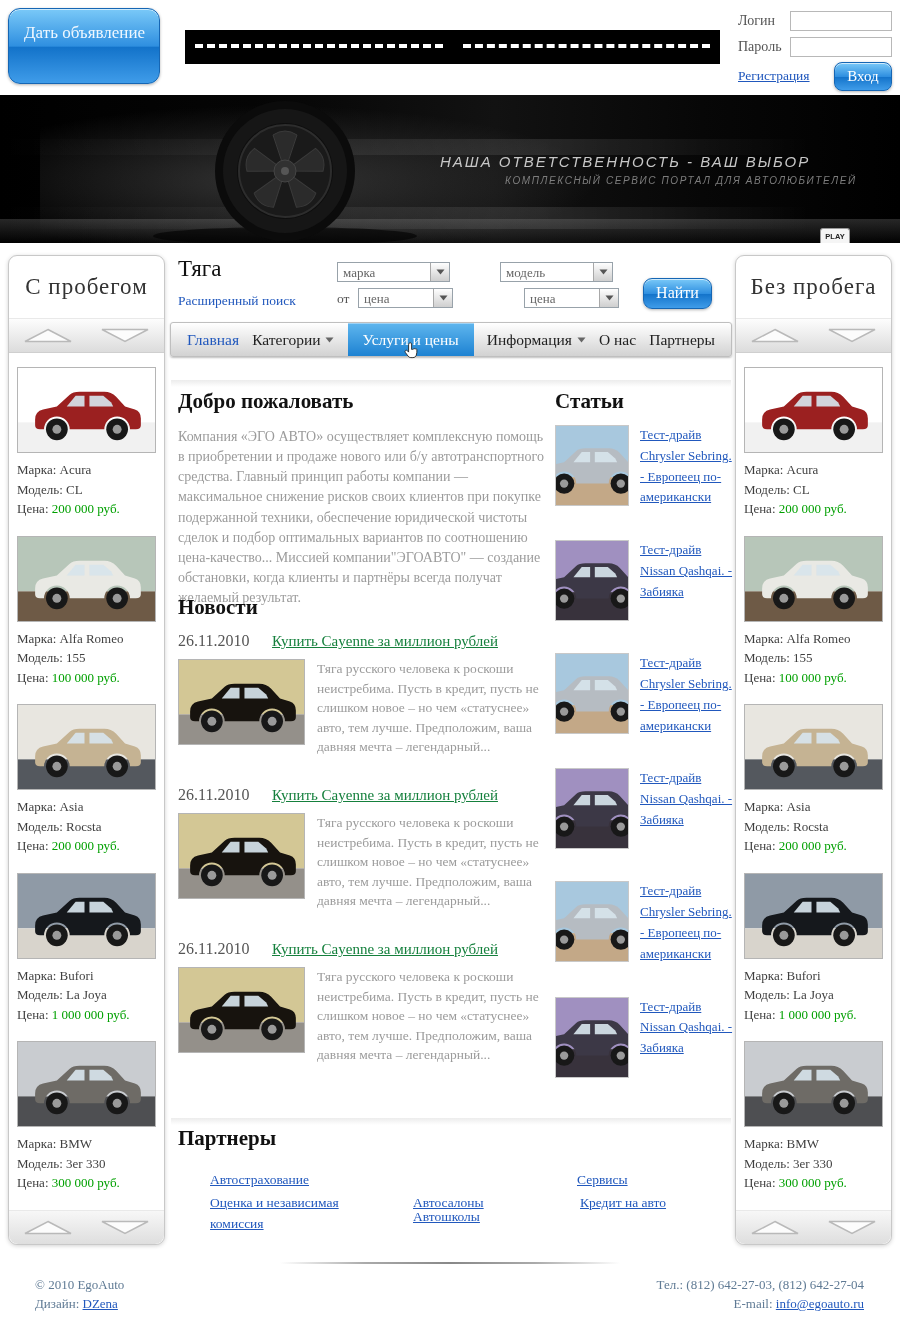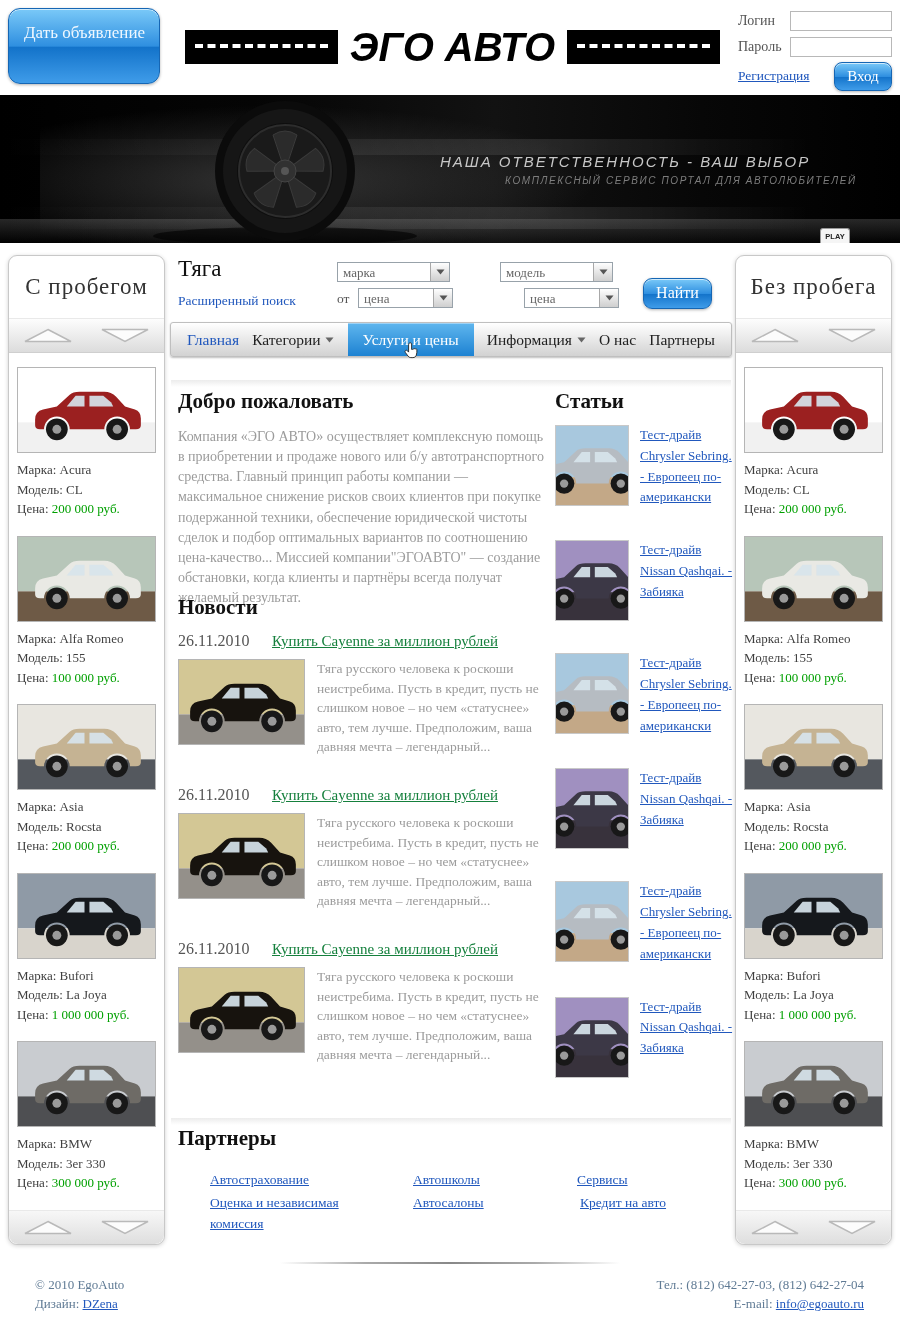--- a/index.html
+++ b/index.html
@@ -113,21 +113,21 @@
   .article-link { margin-left:11px; font-size:13px; line-height:1.6; color:#2158bd; text-decoration:underline; }
   .news-list { position:absolute; left:178px; top:632px; width:372px; }
   .news-item { position:relative; height:154px; }
   .news-date { display:inline-block; width:90px; font-size:16px; color:#555; }
   .news-link { font-size:15px; color:#15803d; text-decoration:underline; }
   .news-body { margin-top:9px; display:flex; }
   .news-img { width:125px; height:84px; border:1px solid #b5b5b5; flex:none; }
   .news-text { margin-left:12px; font-size:13.5px; line-height:1.45; color:#9b9b9b; }
   .p-link { position:absolute; font-size:13.5px; color:#2158bd; text-decoration:underline; line-height:1.55; }
   .pl0 { left:210px; top:1170px; } .pl1 { left:210px; top:1193px; width:152px; }
-  .pl2 { left:413px; top:1170px; } .pl3 { left:413px; top:1193px; }
+  .pl2 { left:413px; top:1207px; } .pl3 { left:413px; top:1193px; }
   .pl4 { left:577px; top:1170px; } .pl5 { left:580px; top:1193px; }
 
   
   .footer-sep { position:absolute; left:280px; top:1262px; width:340px; height:2px;
                 background:linear-gradient(90deg, rgba(0,0,0,0), #aaa 25%, #888 50%, #aaa 75%, rgba(0,0,0,0)); }
   .f-txt { position:absolute; font-size:13px; color:#5f7a94; }
   .f-copy { left:35px; top:1277px; }
   .f-design { left:35px; top:1296px; }
   .f-phone { right:36px; top:1277px; text-align:right; }
   .f-email { right:36px; top:1296px; text-align:right; }
@@ -149,21 +149,20 @@
         <circle cx="101" cy="62" r="4.5" fill="#9a9a9a"></circle>
     </symbol>
   </svg>
 
   <a class="btn-give btn-blue">Дать объявление</a>
 
   <div class="logo">
     <div class="logo-bar">
         <div class="dash"></div>
       </div>
-    <div class="logo-text">ЭГО АВТО</div>
     <div class="logo-bar">
         <div class="dash"></div>
       </div>
   </div>
 
   <div class="login">
     <span class="lbl-login">Логин</span>
     <input class="inp-login" type="text" style="">
     <span class="lbl-pass">Пароль</span>
     <input class="inp-pass" type="password" style="">

